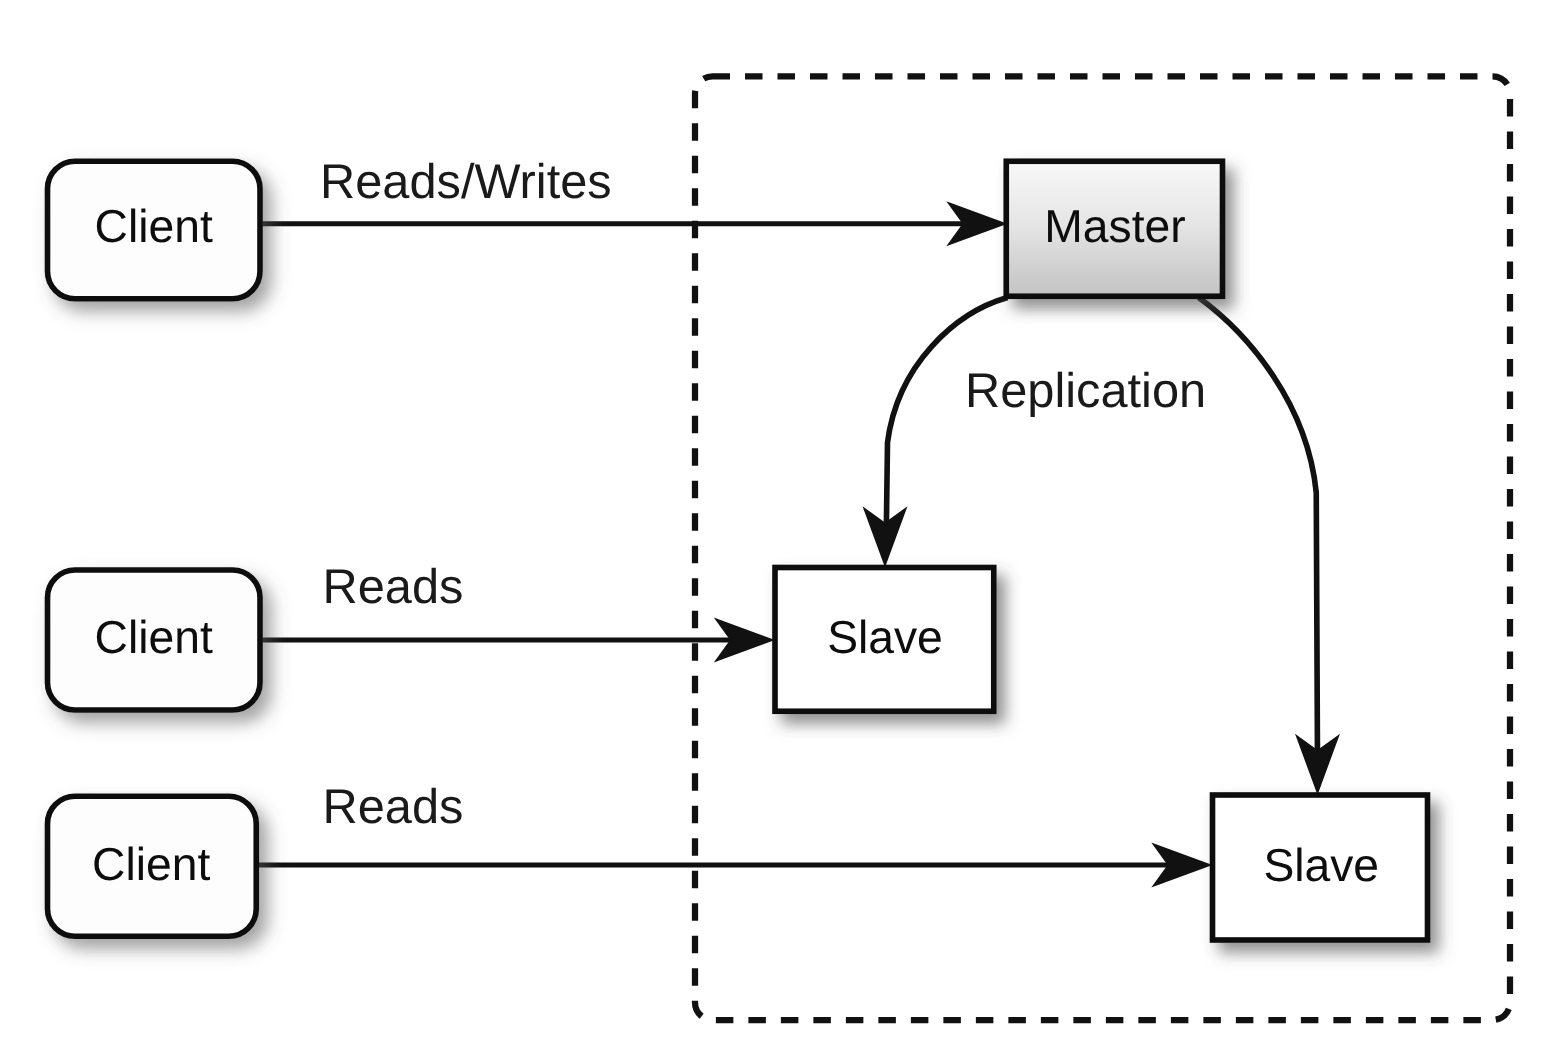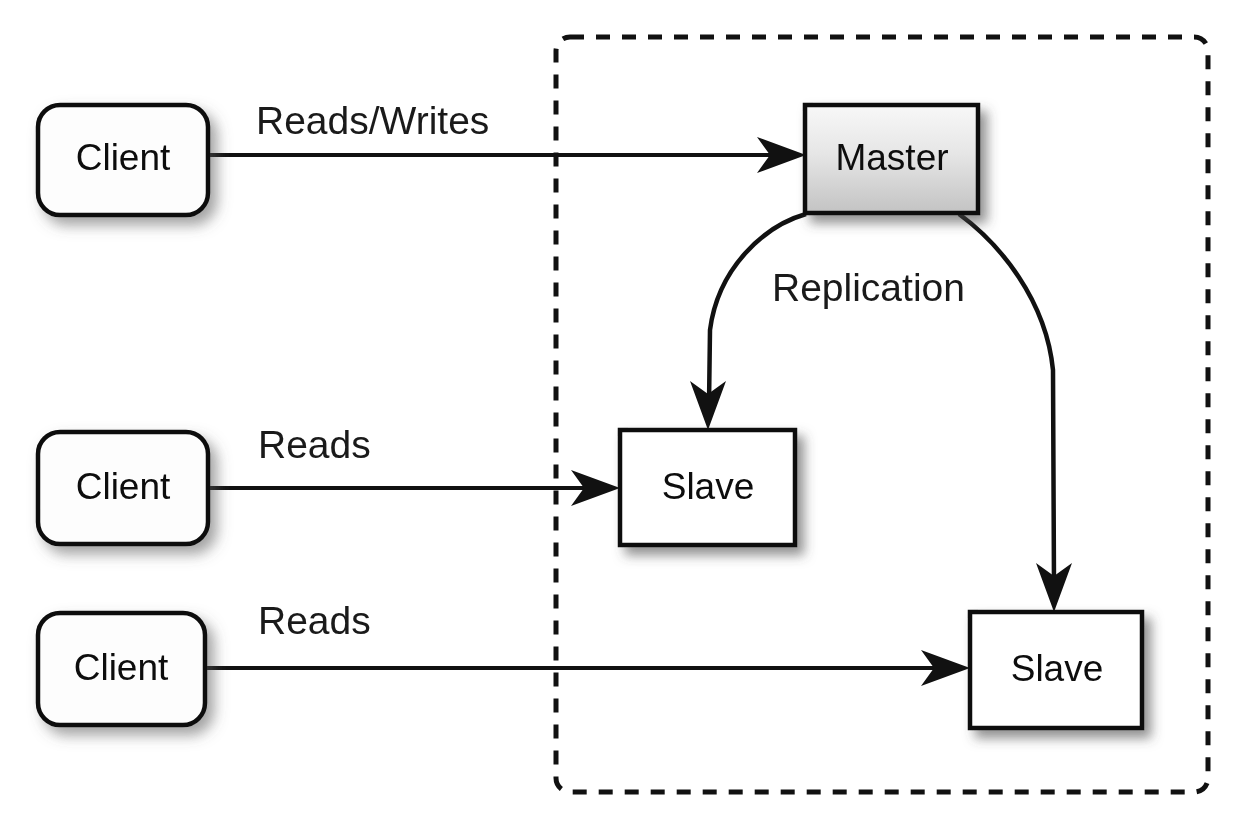--- a/index.html
+++ b/index.html
@@ -9,20 +9,21 @@
   }
   body {
     font-family: "Liberation Sans", sans-serif;
   }
   #canvas {
     position: relative;
     width: 1246px;
     height: 797px;
     background: #ffffff;
     overflow: hidden;
+    margin-top: 24px;
   }
   #diagram-svg {
     position: absolute;
     left: 0;
     top: 0;
     width: 1246px;
     height: 839px;
   }
   .node-label {
     font-family: "Liberation Sans", sans-serif;

